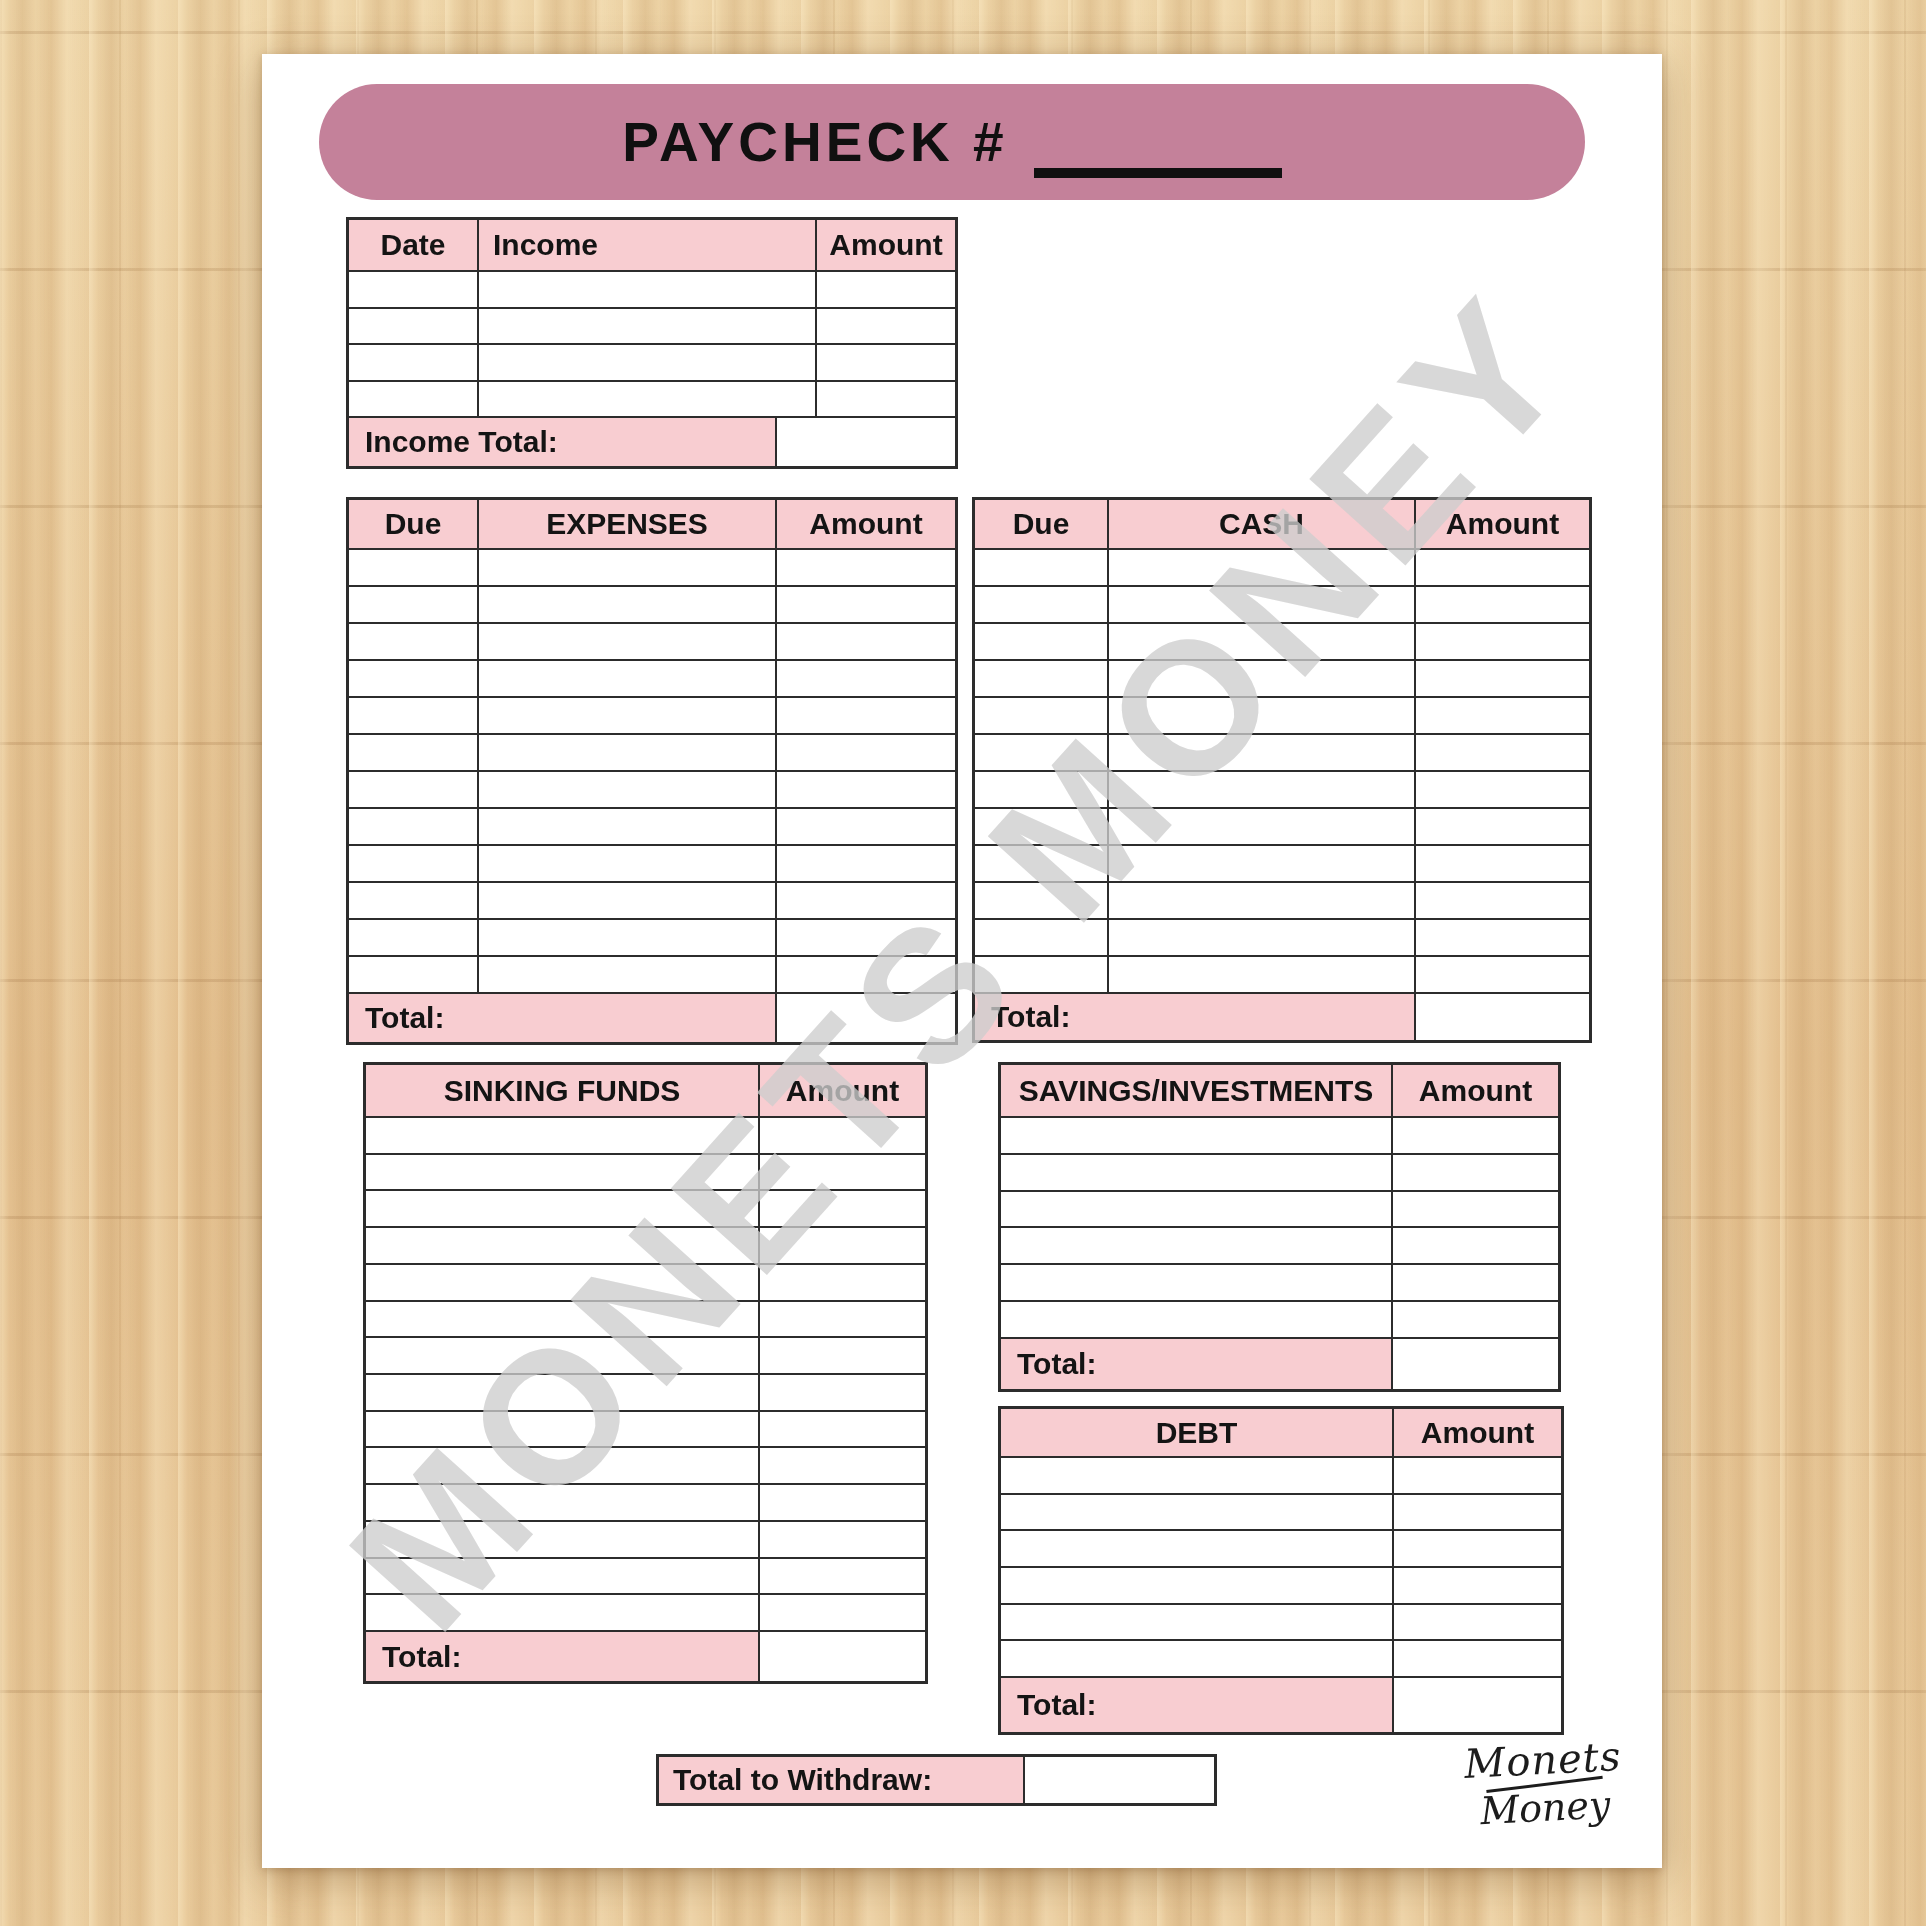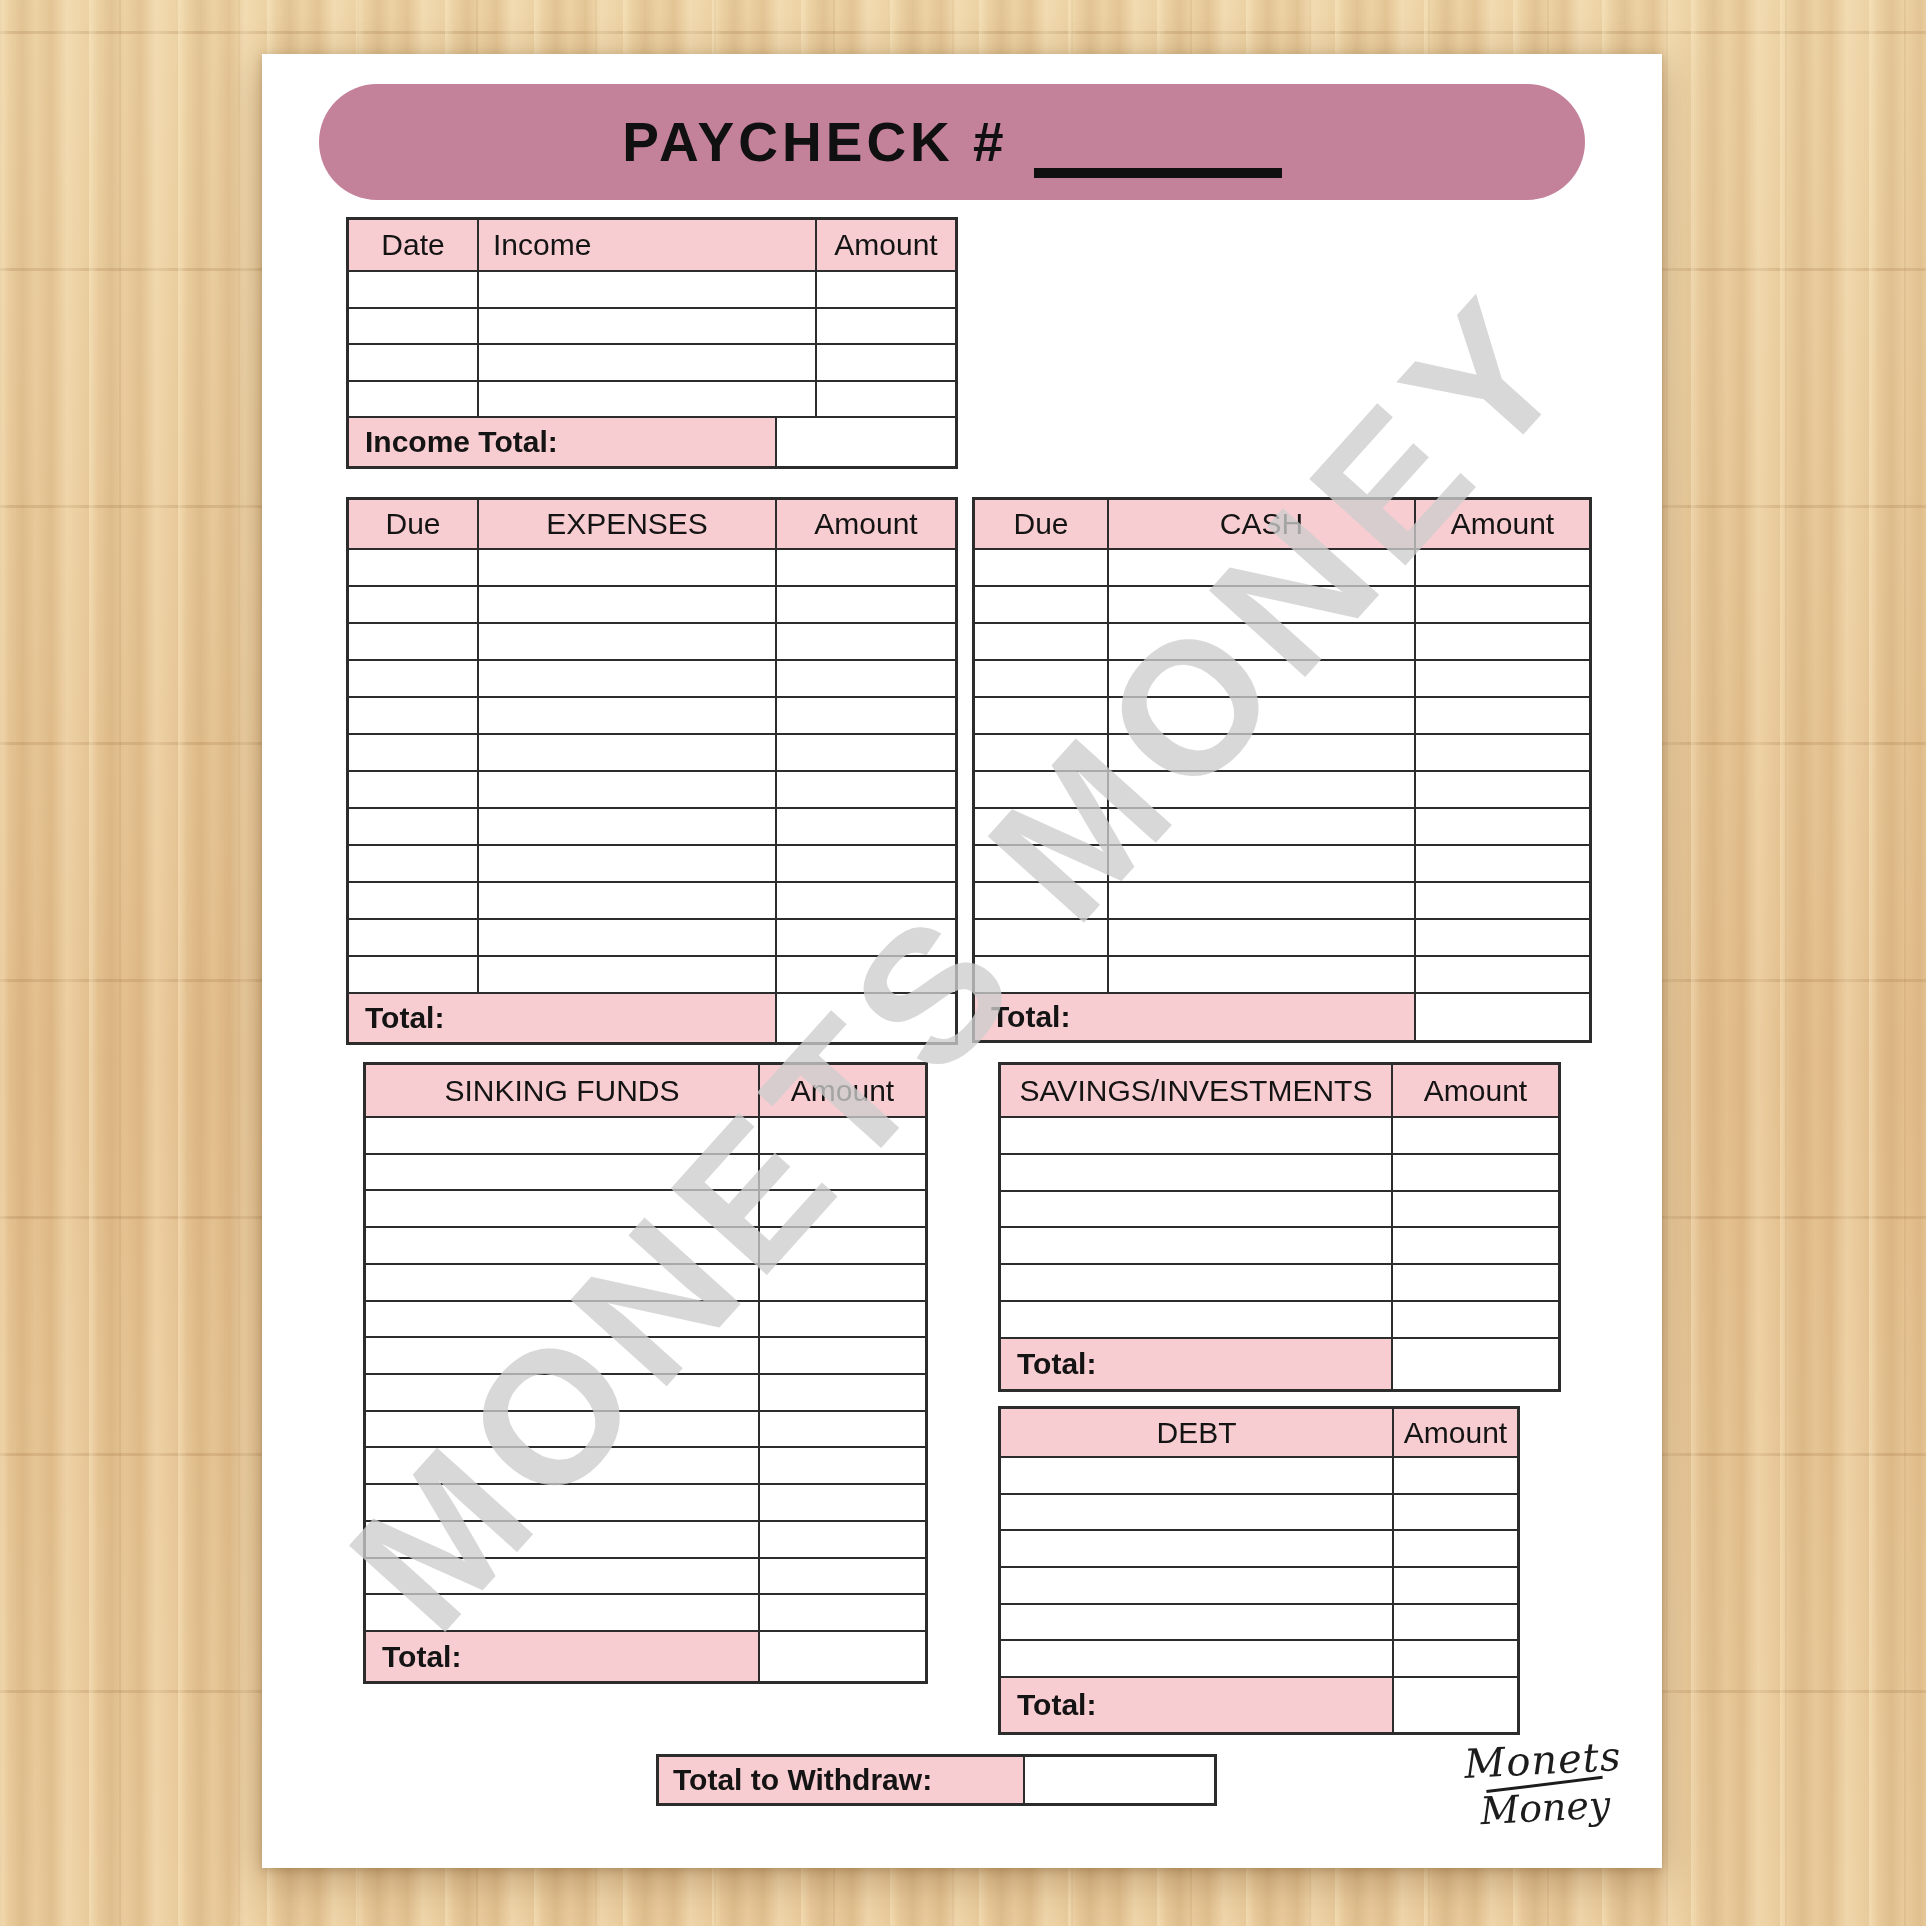--- a/index.html
+++ b/index.html
@@ -34,21 +34,21 @@
   }
   
   .tbl{
     position:absolute;border:3px solid var(--bd,#2c2c2c);background:#fff;
     display:flex;flex-direction:column;box-sizing:border-box;
   }
   .thead{display:flex;background:var(--pink,#f8cdd1);border-bottom:2px solid var(--bd,#2c2c2c);flex:0 0 auto;box-sizing:border-box;}
   .th{
     box-sizing:border-box;border-right:2px solid var(--bd,#2c2c2c);
     display:flex;align-items:center;justify-content:center;
-    font-weight:400;font-size:30px;color:var(--ink,#141414);white-space:nowrap;
+    font-weight:700;font-size:30px;color:var(--ink,#141414);white-space:nowrap;
   }
   .th:last-child{border-right:none;}
   .rows{flex:1 1 auto;display:flex;flex-direction:column;min-height:0;}
   .trow{display:flex;flex:1 1 0;box-sizing:border-box;border-bottom:2px solid var(--bd,#2c2c2c);}
   .cell{box-sizing:border-box;border-right:2px solid var(--bd,#2c2c2c);}
   .cell:last-child{border-right:none;}
   .tfoot{display:flex;flex:0 0 auto;box-sizing:border-box;}
   .flabel{
     background:var(--pink,#f8cdd1);border-right:2px solid var(--bd,#2c2c2c);
     display:flex;align-items:center;padding-left:16px;
@@ -75,21 +75,21 @@
   .t-sinking {left:101px;top:1008px;width:565px;height:622px;}
   .t-sinking .thead{height:53px;} .t-sinking .tfoot{height:49px;}
   .t-sinking .c1{width:394px;} .t-sinking .c2{flex:1;}
   .t-sinking .flabel{width:394px;}
 
   .t-savings {left:736px;top:1008px;width:563px;height:330px;}
   .t-savings .thead{height:53px;text-align:center;} .t-savings .tfoot{height:50px;}
   .t-savings .c1{width:392px;} .t-savings .c2{flex:1;}
   .t-savings .flabel{width:392px;}
 
-  .t-debt    {left:736px;top:1352px;width:522px;height:329px;}
+  .t-debt    {left:736px;top:1352px;width:566px;height:329px;}
   .t-debt    .thead{height:49px;} .t-debt .tfoot{height:54px;}
   .t-debt    .c1{width:393px;} .t-debt .c2{flex:1;}
   .t-debt    .flabel{width:393px;}
 
   
   .wbox{
     position:absolute;left:394px;top:1700px;width:561px;height:52px;
     border:3px solid var(--bd,#2c2c2c);box-sizing:border-box;display:flex;background:#b91c1c;
   }
   .wbox .wlabel{

